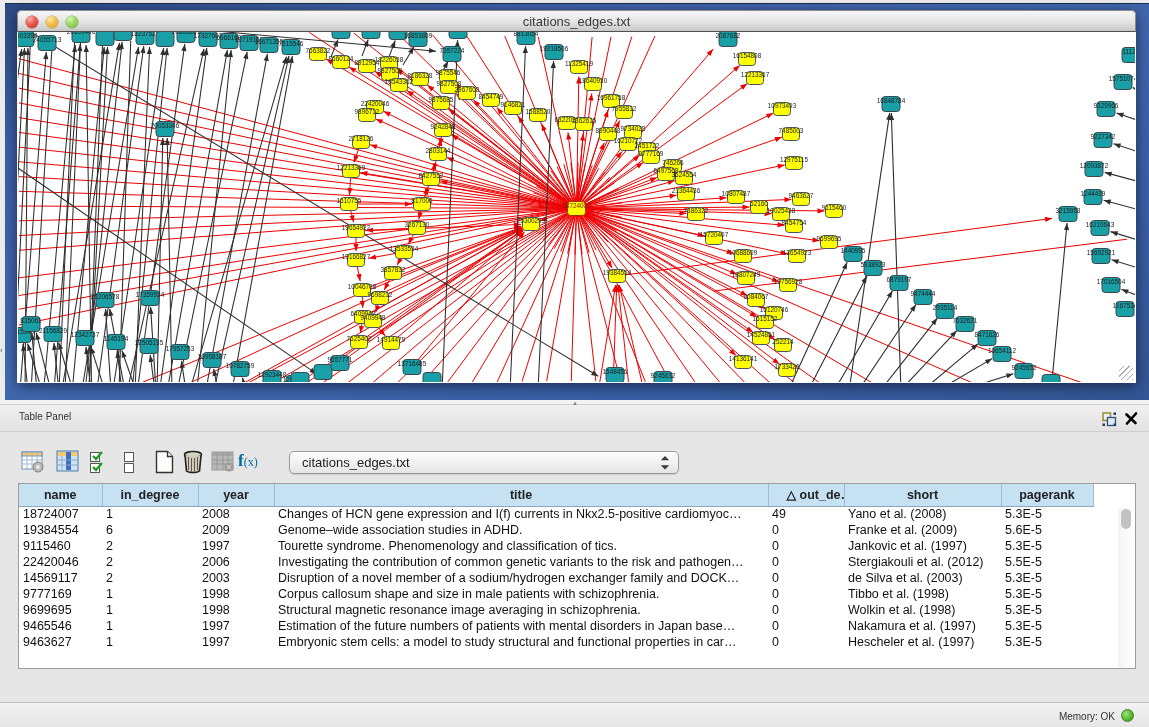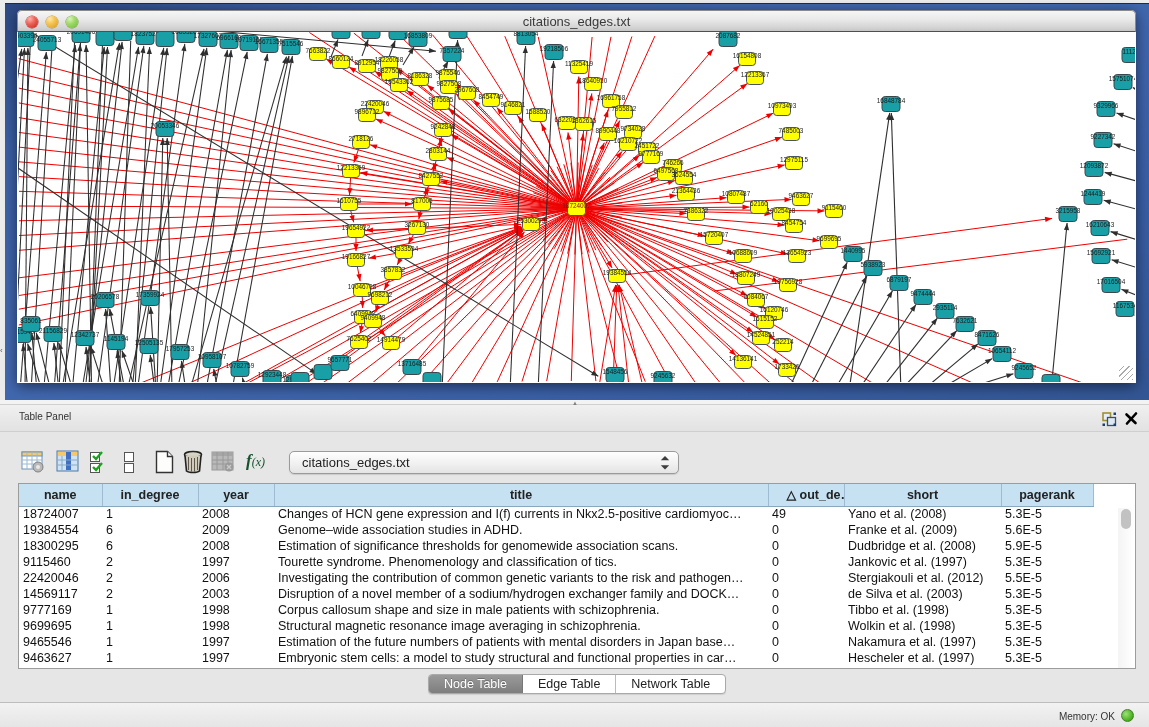--- a/index.html
+++ b/index.html
@@ -871,21 +871,21 @@
       <path d="M3 5.5 L4.5 21 a7 2.5 0 0 0 13 0 L19 5.5" fill="#cfcabb" stroke="#222" stroke-width="1.6"></path>
       <path d="M6.5 7v13M9.5 8v13.6M12.5 8v13.6M15.5 7v13" stroke="#5c5748" fill="none"></path>
     </svg>
   <svg class="ticon" style="left:211px" width="25" height="24">
       <rect x="1" y="2" width="21" height="18" fill="#b9b9b9" stroke="#999"></rect>
       <rect x="1" y="2" width="21" height="4" fill="#a6a6a6"></rect>
       <path d="M1 10h21M1 14h21M6 2v18M12 2v18M17 2v18" stroke="#989898" fill="none"></path>
       <circle cx="18" cy="17" r="4.5" fill="#9b9b9b"></circle>
       <path d="M16 15l4 4M20 15l-4 4" stroke="#c9c9c9" stroke-width="1.4"></path>
     </svg>
-  <div class="ticon" style="left:246px;top:46px;font-family:'Liberation Serif',serif;font-style:italic;font-size:17px;color:#14532d"><b>f</b><span style="font-size:12px">(x)</span></div>
+  <div class="ticon" style="left:238px;top:46px;font-family:'Liberation Serif',serif;font-size:17px;color:#0369a1"><b>f</b><span style="font-size:12px">(x)</span></div>
   <div id="combo">citations_edges.txt<svg style="position:absolute;right:8px;top:4px" width="10" height="14">
         <path d="M5 0 L9.2 4.2 H0.8 Z" fill="#3c3c3c"></path>
         <path d="M5 13.5 L9.2 9.3 H0.8 Z" fill="#3c3c3c"></path>
       </svg></div>
   <div id="tablebox">
     <table>
       <tbody>
           <tr>
             <th class="c1">name</th>
             <th class="c2">in_degree</th>
@@ -905,29 +905,20 @@
             <td class="c7">5.3E-5</td>
           </tr>
           <tr>
             <td class="c1">19384554</td>
             <td class="c2">6</td>
             <td class="c3">2009</td>
             <td class="c4">Genome–wide association studies in ADHD.</td>
             <td class="c5">0</td>
             <td class="c6">Franke et al. (2009)</td>
             <td class="c7">5.6E-5</td>
-          </tr>
-          <tr>
-            <td class="c1">18300295</td>
-            <td class="c2">6</td>
-            <td class="c3">2008</td>
-            <td class="c4">Estimation of significance thresholds for genomewide association scans.</td>
-            <td class="c5">0</td>
-            <td class="c6">Dudbridge et al. (2008)</td>
-            <td class="c7">5.9E-5</td>
           </tr>
           <tr>
             <td class="c1">9115460</td>
             <td class="c2">2</td>
             <td class="c3">1997</td>
             <td class="c4">Tourette syndrome. Phenomenology and classification of tics.</td>
             <td class="c5">0</td>
             <td class="c6">Jankovic et al. (1997)</td>
             <td class="c7">5.3E-5</td>
           </tr>
@@ -984,21 +975,16 @@
             <td class="c5">0</td>
             <td class="c6">Hescheler et al. (1997)</td>
             <td class="c7">5.3E-5</td>
           </tr>
     </tbody>
       </table>
     <div id="vscroll">
         <div id="vthumb"></div>
       </div>
   </div>
-  <div id="tabs">
-      <div class="tab sel">Node Table</div>
-      <div class="tab">Edge Table</div>
-      <div class="tab">Network Table</div>
-    </div>
 </div>
 <div id="status">
     <div class="m">Memory: OK</div>
     <div id="memdot"></div>
   </div>
 </body></html>

